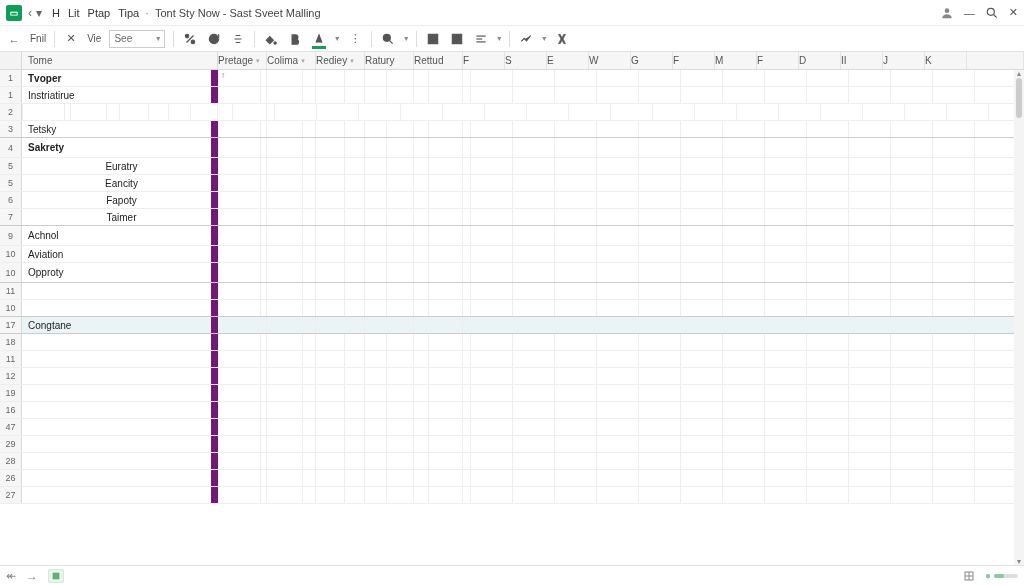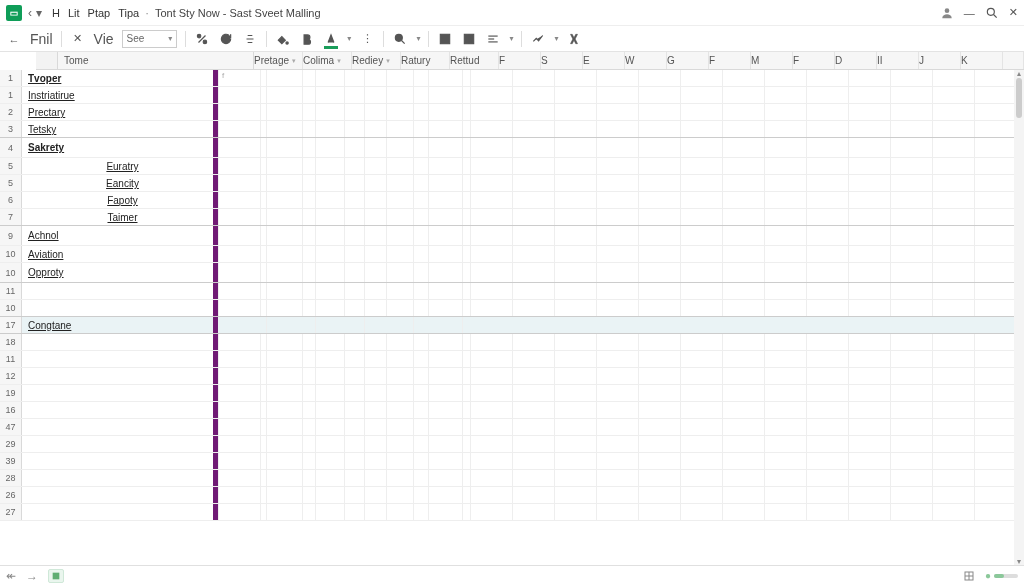--- a/index.html
+++ b/index.html
@@ -47,36 +47,35 @@
   .tb-btn { display:inline-flex; align-items:center; justify-content:center; width:16px; height:16px; }
   .tb-btn svg { width:14px; height:14px; fill:#555; stroke:#555; }
   .fontbox {
     display:flex; align-items:center;
     border:1px solid #ccc;
     height:18px; padding:0 4px; gap:24px;
     min-width:54px;
     font-size:10px; color:#666;
   }
   .fontbox .caret { margin-left:auto; font-size:8px; color:#888; }
-  .tb-text { font-size:14px; color:#555;text-align:center; }
+  .tb-text { font-size:10px; color:#555;text-align:center; }
   .txtcolor { position:relative; }
   .txtcolor::after {
     content:""; position:absolute; left:1px; right:1px; bottom:-2px;
     height:3px; background:#1a9d5a;
   }
   
   .colheaders {
     display:flex;
     height:18px;
     border-bottom:1px solid #d9d9d9;
     background:#fafafa;
     align-items:stretch;
     font-size:10px;
     color:#555;
-    margin-left:36px;
   }
   .rowhead-corner { width:22px; border-right:1px solid #d9d9d9; background:#f3f3f3; }
   .wide-col {
     width:196px; border-right:1px solid #d9d9d9;
     display:flex; align-items:center; padding:0 6px;
     background:#f6f6f6;
   }
   .hdrcell {
     border-right:1px solid #e4e4e4;
     display:flex; align-items:center; 
@@ -101,25 +100,25 @@
   }
   .row .rh {
     width:22px; text-align:center;
     color:#666; background:#f6f6f6;
     border-right:1px solid #d9d9d9;
     font-size:9px;
     height:100%; line-height:17px;
   }
   .row .cA {
     width:196px;
-    border-right:5px solid #701a75;
+    border-right:7px solid #701a75;
     padding:0 6px;
     color:#222;
     height:100%; line-height:17px;
-    overflow:hidden; white-space:nowrap;text-decoration:underline;
+    overflow:hidden; white-space:nowrap;
   }
   .row .cA.indent { padding-left:16px;text-align:center; }
   .row .cA.bold { font-weight:600; }
   .row .rest {
     flex:1;
     height:100%;
     background-image:
       linear-gradient(to right, #eee 1px, transparent 1px);
     background-size: 42px 100%;
     background-position: 0 0;
@@ -356,21 +355,20 @@
             <div></div>
             <div></div>
             <div></div>
             <div></div>
             <div></div>
           </div>
         </div>
       </div>
       <div class="row">
         <div class="rh">2</div>
-        <div class="cA">Prectary</div>
         <div class="rest">
           <div class="mini">
             <div></div>
             <div></div>
             <div></div>
             <div></div>
             <div></div>
           </div>
         </div>
       </div>
@@ -603,33 +601,20 @@
             <div></div>
             <div></div>
             <div></div>
             <div></div>
             <div></div>
           </div>
         </div>
       </div>
       <div class="row">
         <div class="rh">29</div>
-        <div class="cA"></div>
-        <div class="rest">
-          <div class="mini">
-            <div></div>
-            <div></div>
-            <div></div>
-            <div></div>
-            <div></div>
-          </div>
-        </div>
-      </div>
-      <div class="row">
-        <div class="rh">39</div>
         <div class="cA"></div>
         <div class="rest">
           <div class="mini">
             <div></div>
             <div></div>
             <div></div>
             <div></div>
             <div></div>
           </div>
         </div>

